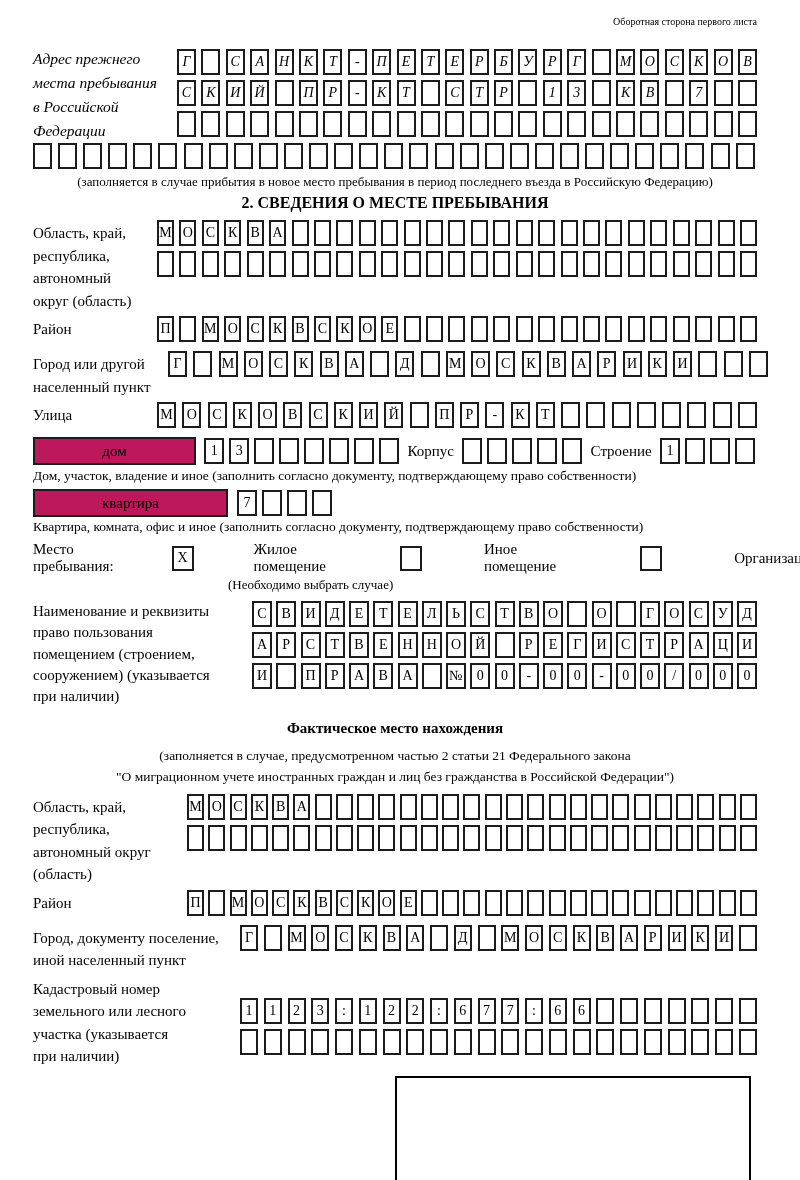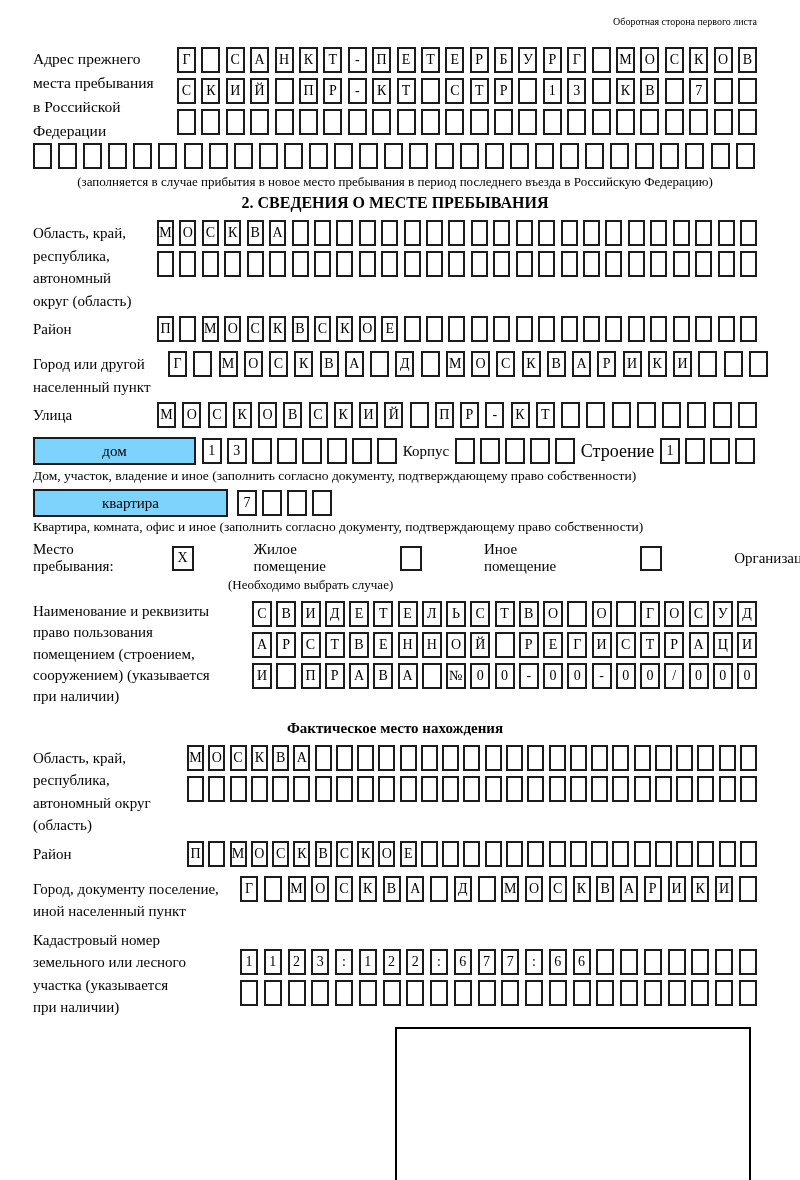--- a/index.html
+++ b/index.html
@@ -21,36 +21,36 @@
     font-size:14px; flex:none; background:#fff;
   }
   .row-24 { width:580px; }
   .row-29 { width:722px; }
   .row-27 { width:600px; } .row-27 .cell { width:17px; }
   .row-24b { width:600px; }
   .row-21 { width:505px; } .row-21 .cell { width:20px; }
   .row-27b { width:570px; } .row-27b .cell { width:17px; }
   .row-22 { width:517px; } .row-22 .cell { width:18px; }
 
-  .block1 { display:flex; align-items:flex-start; }
+  .block1 { display:flex; align-items:center;font-style:italic; }
   .block1 .lbl { width:142px; font-size:15.5px; line-height:1.55; flex:none; }
   .block1 .cells-col { margin-left:auto; }
 
   .footnote { text-align:center; font-size:13px; margin:2px 0 2px; }
 
   .sec-title { text-align:center; font-weight:bold; font-size:16px; margin:4px 0 8px; }
 
   .frow { display:flex; align-items:flex-start; margin-bottom:4px; }
   .frow .lbl { font-size:15px; line-height:1.5; flex:none; padding-top:2px; }
   .frow .cells-col { margin-left:auto; }
 
   .house-row { display:flex; align-items:center; justify-content:space-between; width:722px; margin:2px 0 3px; }
   .wide-box {
     border:2px solid #1c1c1c; height:28px; display:flex;
-    align-items:center; justify-content:center; font-size:15px; background:#7dd3fc;
+    align-items:center; justify-content:center; font-size:15px; background:#be185d;
   }
   .house-box { width:163px; }
   .apt-box { width:195px; }
   .inline-cells { display:flex; gap:5px; }
   .inline-cells .cell { width:20px; }
   .small-note { font-size:13.5px; margin:1px 0 5px; }
   .apt-row { display:flex; align-items:center; gap:9px; margin:3px 0 2px; }
 
   .stay-row { display:flex; align-items:center; font-size:15px; margin:6px 0 2px;gap:48px; }
   .checkbox {
@@ -383,21 +383,21 @@
         <span class="cell"></span>
       </div>
     <span style="font-size:15px">Корпус</span>
     <div class="inline-cells">
         <span class="cell"></span>
         <span class="cell"></span>
         <span class="cell"></span>
         <span class="cell"></span>
         <span class="cell"></span>
       </div>
-    <span style="font-size:18px">Строение</span>
+    <span style="font-size:15px">Строение</span>
     <div class="inline-cells">
         <span class="cell">1</span>
         <span class="cell"></span>
         <span class="cell"></span>
         <span class="cell"></span>
       </div>
   </div>
   <div class="small-note">Дом, участок, владение и иное (заполнить согласно документу, подтверждающему право собственности)</div>
 
   <div class="apt-row">
@@ -497,20 +497,24 @@
           <span class="cell">0</span>
           <span class="cell">/</span>
           <span class="cell">0</span>
           <span class="cell">0</span>
           <span class="cell">0</span>
         </div>
     </div>
   </div>
 
   <div class="actual-title">Фактическое место нахождения</div>
+  <div class="actual-note">
+      <div>(заполняется в случае, предусмотренном частью 2 статьи 21 Федерального закона</div>
+      <div>"О миграционном учете иностранных граждан и лиц без гражданства в Российской Федерации")</div>
+    </div>
 
   <div class="frow">
     <div class="lbl" style="width:150px">
         <div>Область, край,</div>
         <div>республика,</div>
         <div>автономный округ</div>
         <div>(область)</div>
       </div>
     <div class="cells-col">
       <div class="cellrow row-27b">

